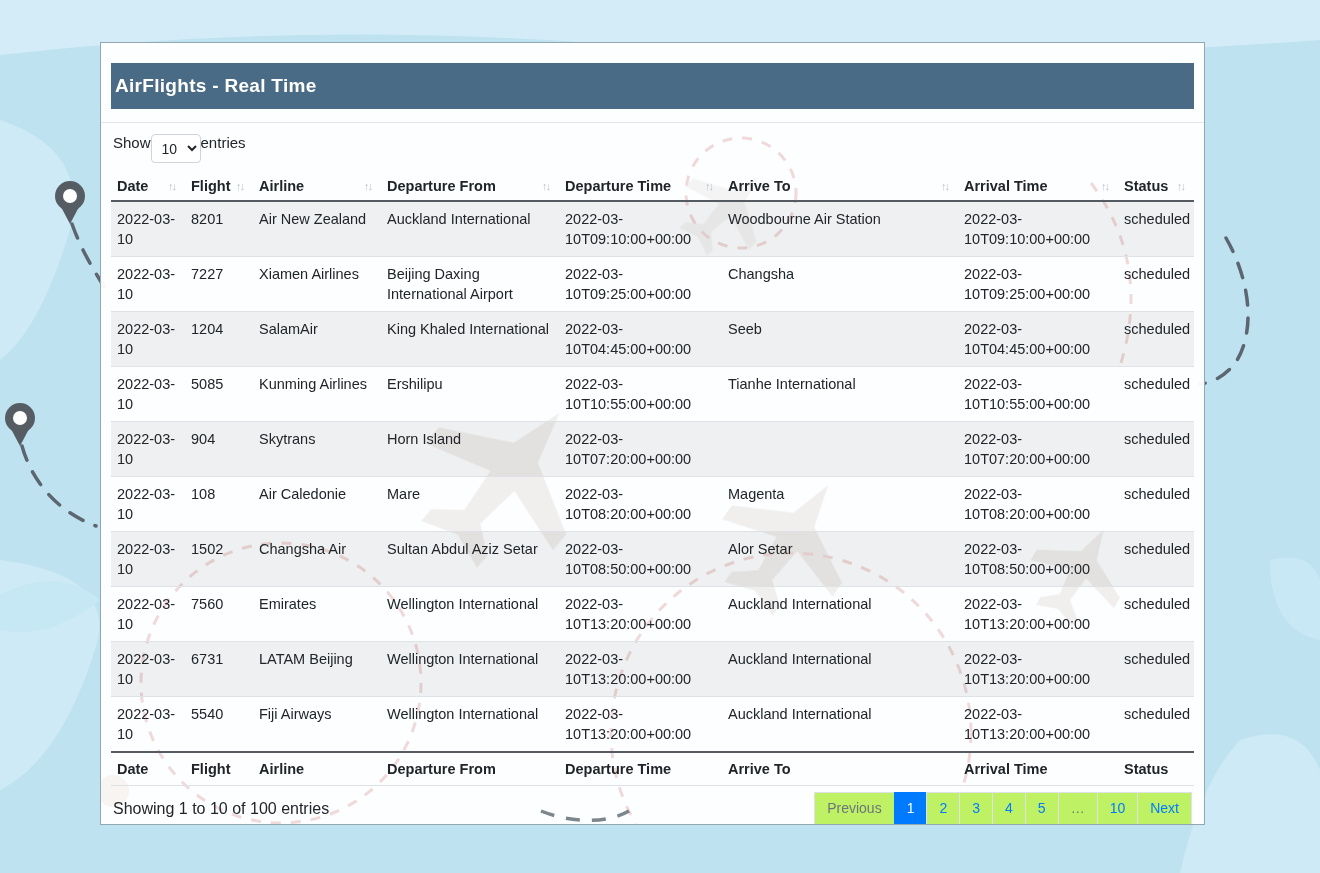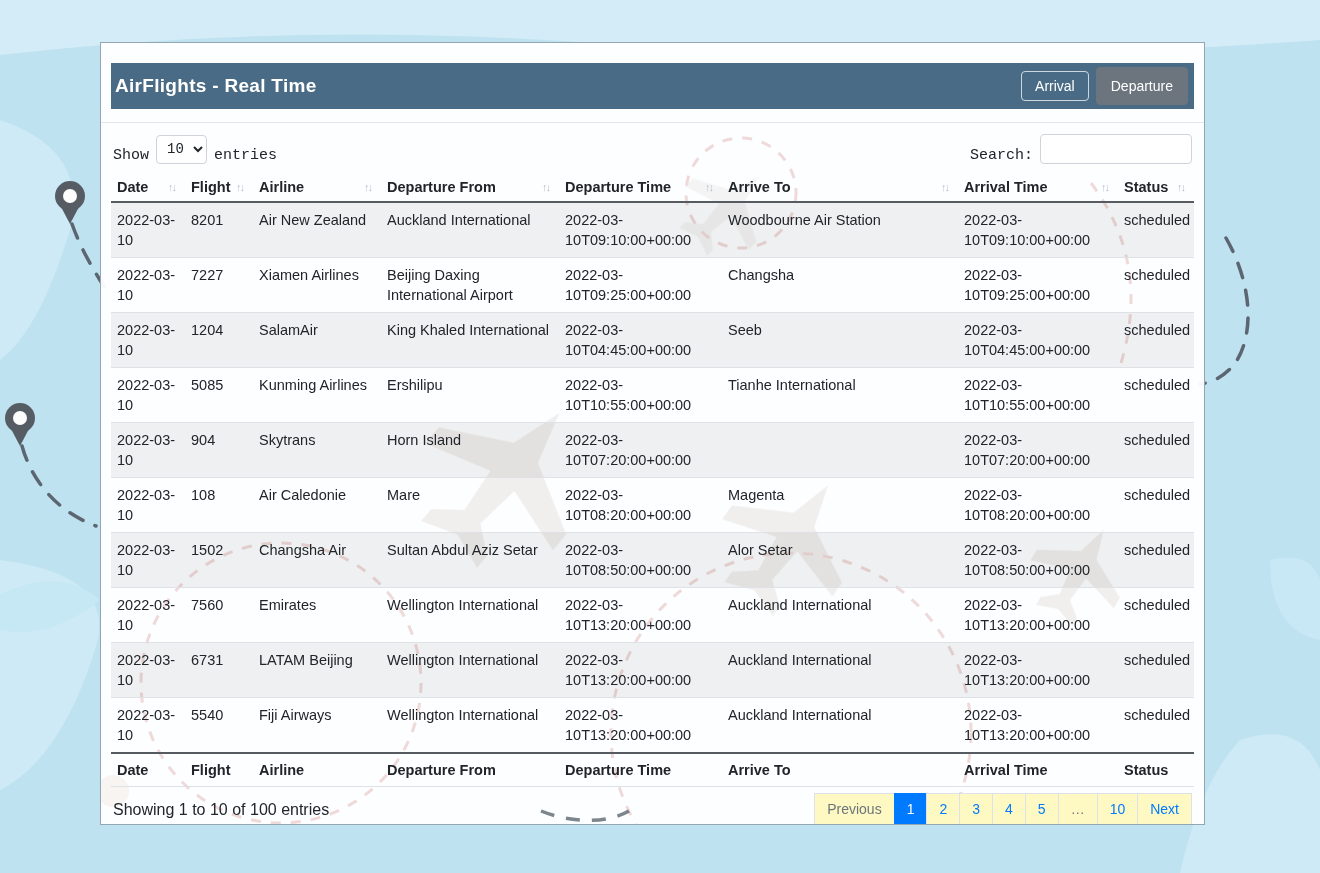--- a/index.html
+++ b/index.html
@@ -43,21 +43,21 @@
   }
   .btn-secondary{
     background:var(--secondary);border:1px solid var(--secondary);padding:10px 14px;
   }
   .top-rule{border:0;border-bottom:1px solid #e3e7ea;margin:13px -10px 0 -10px;}
   
   .controls{
     display:flex;justify-content:space-between;align-items:center;
     padding:11px 2px 9px 2px;font-size:15px;
   }
-  .controls .left,.controls .right{display:flex;align-items:flex-end;gap:7px;font-family:Liberation Mono, monospace;}
+  .controls .left,.controls .right{display:flex;align-items:flex-start;}
   select.page-size{
     font-family:inherit;font-size:14px;color:var(--text);
     border:1px solid var(--input-border);border-radius:4px;
     padding:3px 6px;height:29px;background:#fff;
   }
   input.search{
     width:152px;height:30px;border:1px solid var(--input-border);
     border-radius:4px;padding:3px 8px;font-family:inherit;font-size:14px;background:#fff;
   }
   
@@ -81,21 +81,21 @@
     border-top:2px solid var(--dark-rule);border-bottom:1px solid var(--row-border);
   }
   
   .bottom{
     display:flex;justify-content:space-between;align-items:center;padding:6px 2px 0 2px;
   }
   .info{font-size:16px;color:var(--text);}
   .pagination{display:flex;list-style:none;margin:0;padding:0;}
   .page-link{
     display:block;padding:6px 12px;font-size:14px;line-height:1.4;text-decoration:none;
-    color:var(--accent);background:#fef9c3;border:1px solid var(--row-border);margin-left:-1px;
+    color:var(--accent);background:#bef264;border:1px solid var(--row-border);margin-left:-1px;
     cursor:pointer;
   }
   .page-link.disabled{color:var(--secondary);cursor:default;}
   .page-link.active{background:var(--accent);border-color:var(--accent);color:#fff;}
 </style>
 </head>
 <body>
 
 <svg class="bg-svg" width="1320" height="873" viewBox="0 0 1320 873">
   <rect width="1320" height="873" fill="#bfe2f0"></rect>
@@ -145,39 +145,31 @@
       <path d="M990 140 q60 80 30 180"></path>
     </g>
     <path d="M440 768 C 470 780, 505 781, 528 768" fill="none" stroke="#5c6670" stroke-width="3.5" stroke-dasharray="14 12" opacity="0.8"></path>
     <circle cx="12" cy="748" r="16" fill="#f7f4f2"></circle>
   </svg>
 
   <div class="card-content">
 
     <div class="titlebar">
       <h1>AirFlights - Real Time</h1>
-      <div class="btns">
-        <button class="btn btn-outline">Arrival</button>
-        <button class="btn btn-secondary">Departure</button>
-      </div>
     </div>
 
     <hr class="top-rule">
 
     <div class="controls">
       <div class="left">
         <span>Show</span>
         <select class="page-size">
           <option>10</option>
         </select>
         <span>entries</span>
-      </div>
-      <div class="right">
-        <span>Search:</span>
-        <input class="search" type="text" value="" style="">
       </div>
     </div>
 
     <table class="flights">
       <colgroup id="colgroup">
           <col style="width: 74px;">
           <col style="width: 68px;">
           <col style="width: 128px;">
           <col style="width: 178px;">
           <col style="width: 163px;">

